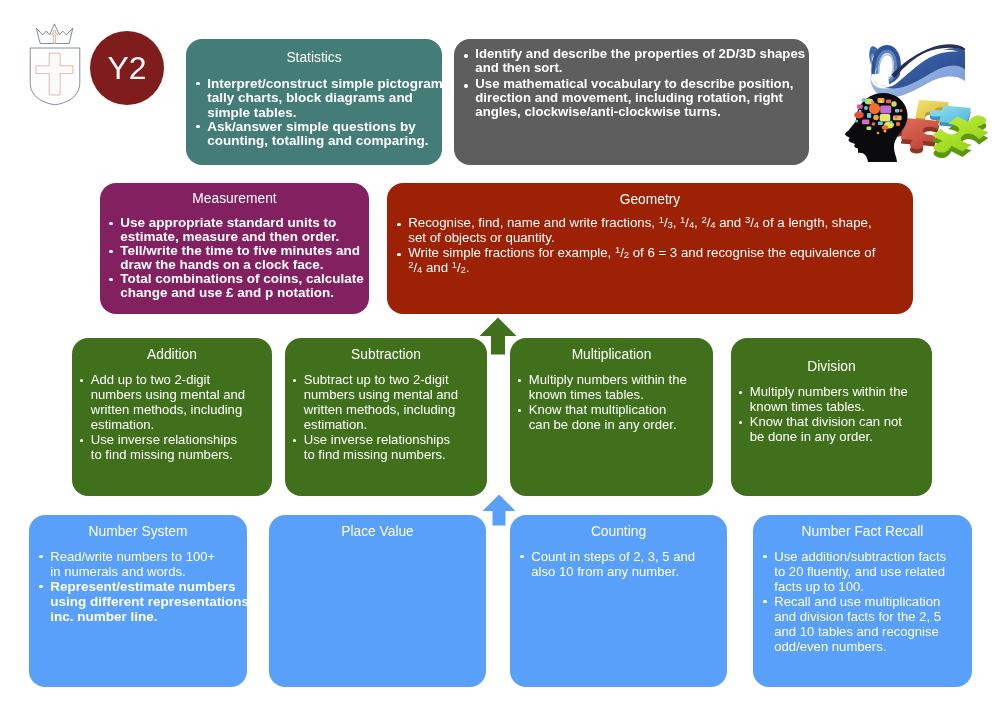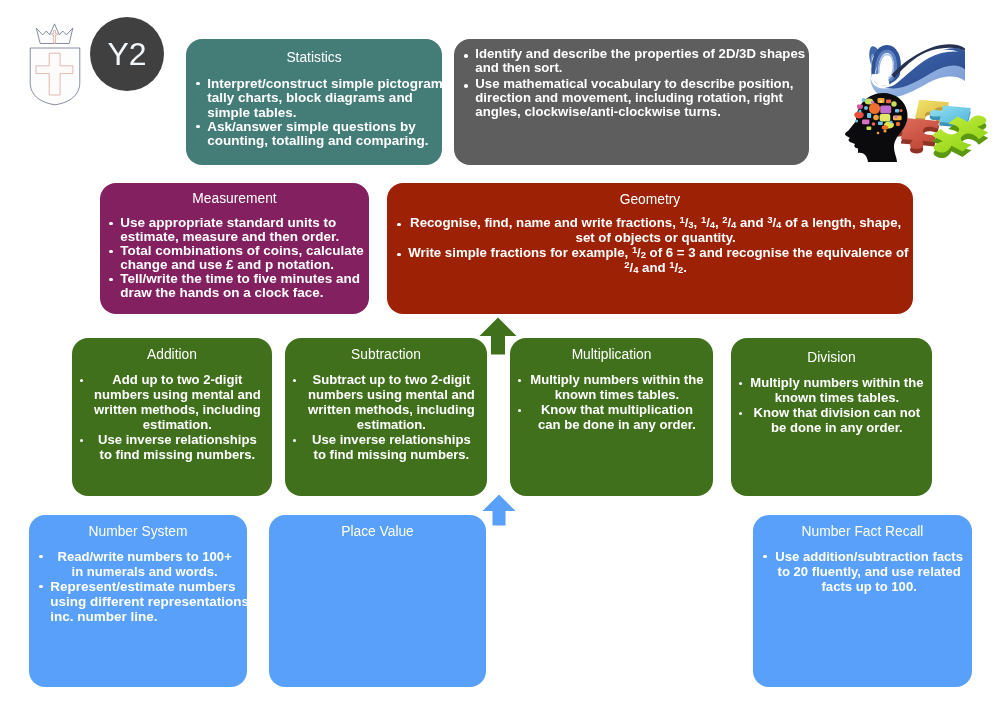--- a/index.html
+++ b/index.html
@@ -9,21 +9,21 @@
   #stage{position:absolute;left:0;top:0;width:1000px;height:707px;}
 
   .card{position:absolute;border-radius:16px;color:#ffffff;box-sizing:border-box;overflow:hidden;}
   .card-title{text-align:center;font-size:13.8px;font-weight:400;line-height:15px;
               letter-spacing:0px;}
   .card-body{margin:0;padding:0;list-style:none;}
   .card-body li{position:relative;font-size:13.5px;line-height:15px;margin:0;}
   .bullet{position:absolute;left:-2px;top:7.5px;width:3.6px;height:3.6px;
           border-radius:50%;background:#fff;font-size:0;line-height:0;}
   .btext{display:block;white-space:nowrap;font-weight:bold;}
-  .b{font-weight:700;font-size:13.1px;text-align:center;}
+  .b{font-weight:400;font-size:13.1px;}
   .bold-body .b{font-size:13.25px;}
   .lh14 li{line-height:14px;}
   .lh14 .bullet{top:5.8px;}
   .lh143 li{line-height:14.35px;}
   .lh143 .bullet{top:4.6px;}
   .green-body{padding-left:9.5px !important;}
   .green-body .bullet{top:6.6px;}
   .blue-body .bullet{top:5.6px;}
   .lh13 li{line-height:13.9px;}
   .lh13 li+li{margin-top:2.4px;}
@@ -62,21 +62,21 @@
     <g fill="#fdfbfa" stroke="#d9a99e" stroke-width="0.8" stroke-linejoin="miter">
       <path d="M24.2 41.2 L35.1 41.2 L35.1 53.8 L47.9 53.8 L47.9 61.6
                L35.1 61.6 L35.1 83 L24.2 83 L24.2 61.6 L11 61.6 L11 53.8
                L24.2 53.8 Z"></path>
       <path d="M28.6 18.5 L30.5 18.5 L30.5 21.4 L32.3 21.4 L32.3 23.0
                L30.5 23.0 L30.5 31.2 L28.6 31.2 L28.6 23.0 L26.8 23.0
                L26.8 21.4 L28.6 21.4 Z"></path>
     </g>
   </svg>
 
-  <div id="badge" style="left:90px;top:17px;width:74px;height:74px;background:#404040">
+  <div id="badge" style="left:90px;top:31px;width:74px;height:74px;background:#7f1d1d">
     <span>Y2</span>
   </div>
 
   <svg id="clipart" style="left:840px;top:30px;width:160px;height:140px" viewBox="0 0 160 140">
     <defs>
       <linearGradient id="gWaveA" x1="0" y1="0" x2="1" y2="0.8">
         <stop offset="0" stop-color="#567fc0"></stop>
           <stop offset="0.55" stop-color="#35599f"></stop>
         <stop offset="1" stop-color="#2b4b8e"></stop>
       </linearGradient>
@@ -246,25 +246,25 @@
 
   <div class="card" style="left:100px;top:183px;width:269px;height:131px;background:#822060">
     <div class="card-title" style="margin-top:8px">Measurement</div>
     <ul class="card-body lh14" style="margin-top:10px;padding-left:11px;padding-right:8px">
       <li>
         <span class="bullet">•</span>
         <span class="btext" style="padding-left:9.3px">Use appropriate standard units to<br>estimate, measure and then order.</span>
       </li>
       <li>
         <span class="bullet">•</span>
+        <span class="btext" style="padding-left:9.3px">Tell/write the time to five minutes and<br>draw the hands on a clock face.</span>
+      </li>
+      <li>
+        <span class="bullet">•</span>
         <span class="btext" style="padding-left:9.3px">Total combinations of coins, calculate<br>change and use £ and p notation.</span>
-      </li>
-      <li>
-        <span class="bullet">•</span>
-        <span class="btext" style="padding-left:9.3px">Tell/write the time to five minutes and<br>draw the hands on a clock face.</span>
       </li>
     </ul>
   </div>
 
   <div class="card" style="left:387px;top:183px;width:526px;height:131px;background:#9C2105">
     <div class="card-title" style="margin-top:9px">Geometry</div>
     <ul class="card-body bold-body" style="margin-top:8px;padding-left:12px;padding-right:10px">
       <li>
         <span class="bullet">•</span>
         <span class="btext b" style="padding-left:9.3px">Recognise, find, name and write fractions, <span class="frac"><i class="n">1</i><s>/</s><i class="d">3</i></span>, <span class="frac"><i class="n">1</i><s>/</s><i class="d">4</i></span>, <span class="frac"><i class="n">2</i><s>/</s><i class="d">4</i></span> and <span class="frac"><i class="n">3</i><s>/</s><i class="d">4</i></span> of a length, shape,<br>set of objects or quantity.</span>
@@ -312,21 +312,21 @@
         <span class="btext b" style="padding-left:9.3px">Multiply numbers within the<br>known times tables.</span>
       </li>
       <li>
         <span class="bullet">•</span>
         <span class="btext b" style="padding-left:9.3px">Know that multiplication<br>can be done in any order.</span>
       </li>
     </ul>
   </div>
 
   <div class="card" style="left:731px;top:338px;width:201px;height:158px;background:#41701D">
-    <div class="card-title" style="margin-top:12px">Division</div>
+    <div class="card-title" style="margin-top:21px">Division</div>
     <ul class="card-body green-body" style="margin-top:10px;padding-left:12px;padding-right:8px">
       <li>
         <span class="bullet">•</span>
         <span class="btext b" style="padding-left:9.3px">Multiply numbers within the<br>known times tables.</span>
       </li>
       <li>
         <span class="bullet">•</span>
         <span class="btext b" style="padding-left:9.3px">Know that division can not<br>be done in any order.</span>
       </li>
     </ul>
@@ -343,27 +343,40 @@
         <span class="bullet">•</span>
         <span class="btext" style="padding-left:9.3px">Represent/estimate numbers<br>using different representations,<br>inc. number line.</span>
       </li>
     </ul>
   </div>
 
   <div class="card" style="left:269px;top:515px;width:217px;height:172px;background:#59A0FA">
     <div class="card-title" style="margin-top:9px">Place Value</div>
   </div>
 
+  <div class="card" style="left:510px;top:515px;width:217px;height:172px;background:#59A0FA">
+    <div class="card-title" style="margin-top:9px">Counting</div>
+    <ul class="card-body blue-body" style="margin-top:10px;padding-left:12px;padding-right:8px">
+      <li>
+        <span class="bullet">•</span>
+        <span class="btext b" style="padding-left:9.3px">Count in steps of 2, 3, 5 and<br>also 10 from any number.</span>
+      </li>
+    </ul>
+  </div>
 
   <div class="card" style="left:753px;top:515px;width:219px;height:172px;background:#59A0FA">
     <div class="card-title" style="margin-top:9px">Number Fact Recall</div>
     <ul class="card-body blue-body" style="margin-top:10px;padding-left:12px;padding-right:8px">
       <li>
         <span class="bullet">•</span>
         <span class="btext b" style="padding-left:9.3px">Use addition/subtraction facts<br>to 20 fluently, and use related<br>facts up to 100.</span>
+      </li>
+      <li>
+        <span class="bullet">•</span>
+        <span class="btext b" style="padding-left:9.3px">Recall and use multiplication<br>and division facts for the 2, 5<br>and 10 tables and recognise<br>odd/even numbers.</span>
       </li>
     </ul>
   </div>
 
   <svg class="arrow" style="left:479px;top:317px;width:38px;height:38px" viewBox="0 0 38 38">
     <path d="M19 0.5 L37.5 19 L26 19 L26 37.5 L12 37.5 L12 19 L0.5 19 Z" fill="#41701D"></path>
   </svg>
   <svg class="arrow" style="left:482px;top:494px;width:34px;height:32px" viewBox="0 0 34 32">
     <path d="M17 0.5 L33.5 17 L23.5 17 L23.5 31.5 L10.5 31.5 L10.5 17 L0.5 17 Z" fill="#59A0FA"></path>
   </svg>

